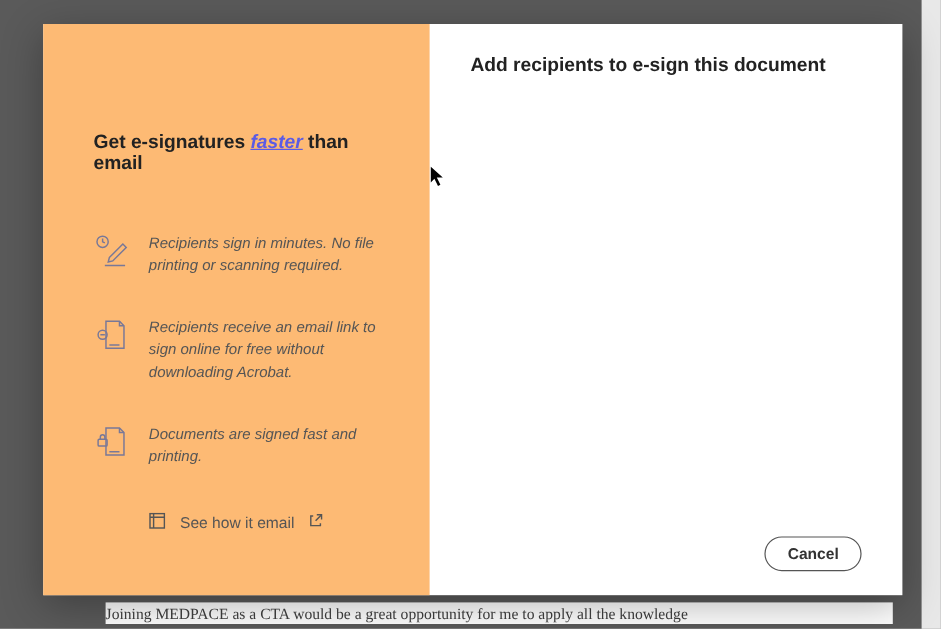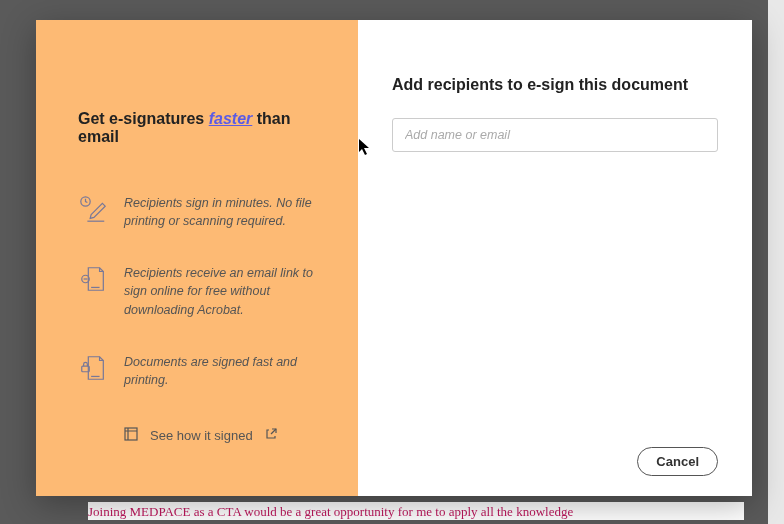--- a/index.html
+++ b/index.html
@@ -11,21 +11,21 @@
     overflow: hidden;
     position: relative;
   }
   .bg-doc {
     position: absolute;
     bottom: 4px;
     left: 88px;
     right: 40px;
     font-family: Georgia, serif;
     font-size: 13px;
-    color: #be185d;
+    color: #404040;
     background: #fff;
     padding: 2px 0 0 0;
   }
   .scrollbar {
     position: absolute;
     right: 0; top: 0;
     width: 16px; height: 524px;
     background: #e8e8e8;
   }
   .dialog {
@@ -80,21 +80,21 @@
     gap: 12px;
     font-size: 13px;
     color: #555;
     margin-left: 46px;
     margin-top: 4px;
     cursor: pointer;
     width: fit-content;
   }
   .right-panel {
     flex: 1;
-    padding: 56px 34px 24px 34px;
+    padding: 26px 34px 24px 34px;
     display: flex;
     flex-direction: column;
     position: relative;
   }
   .right-title {
     font-size: 16px;
     font-weight: 600;
     color: #222;
     margin-bottom: 24px;
   }
@@ -195,34 +195,33 @@
       <span class="feature-text">Documents are signed fast and printing.</span>
     </div>
 
     <div class="see-how">
       <span>
         <svg width="14" height="14" viewBox="0 0 14 14" fill="none" stroke="#555" stroke-width="1.2">
           <rect x="1" y="1" width="12" height="12"></rect>
             <path d="M1 4h12M4 1v12"></path>
         </svg>
       </span>
-      <span>See how it signed</span>
+      <span>See how it email</span>
       <span>
         <svg width="12" height="12" viewBox="0 0 12 12" fill="none" stroke="#555" stroke-width="1.2">
           <path d="M4 2H2v8h8V8"></path>
             <path d="M7 1h4v4"></path>
             <path d="M11 1 6 6"></path>
         </svg>
       </span>
     </div>
   </div>
 
   <div class="right-panel">
     <div class="right-title">Add recipients to e-sign this document</div>
-    <input class="recipient-input" type="text" placeholder="Add name or email" style="">
     <div class="button-row">
       <button class="btn-cancel">Cancel</button>
     </div>
   </div>
 
   <svg class="cursor" width="14" height="18" viewBox="0 0 14 18">
     <path d="M1 1 L1 14 L4 11 L7 17 L9 16 L6 10 L11 10 Z" fill="#000"></path>
   </svg>
 </div>
 

